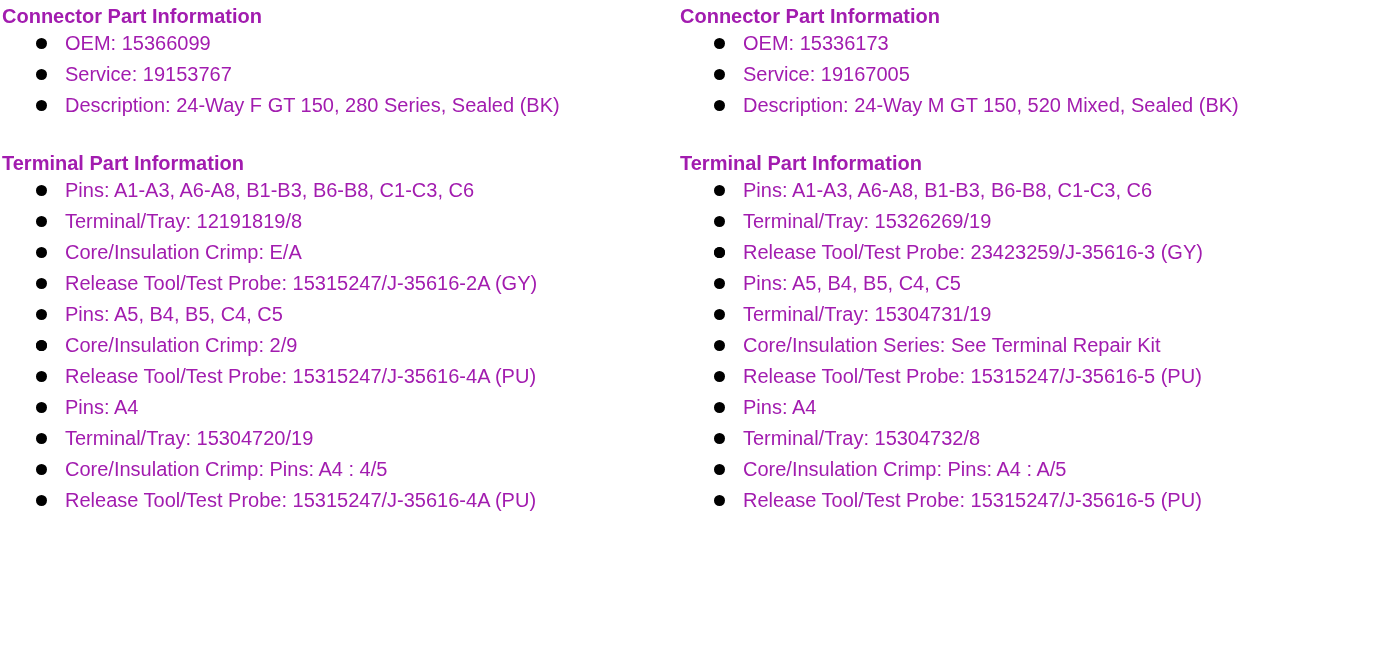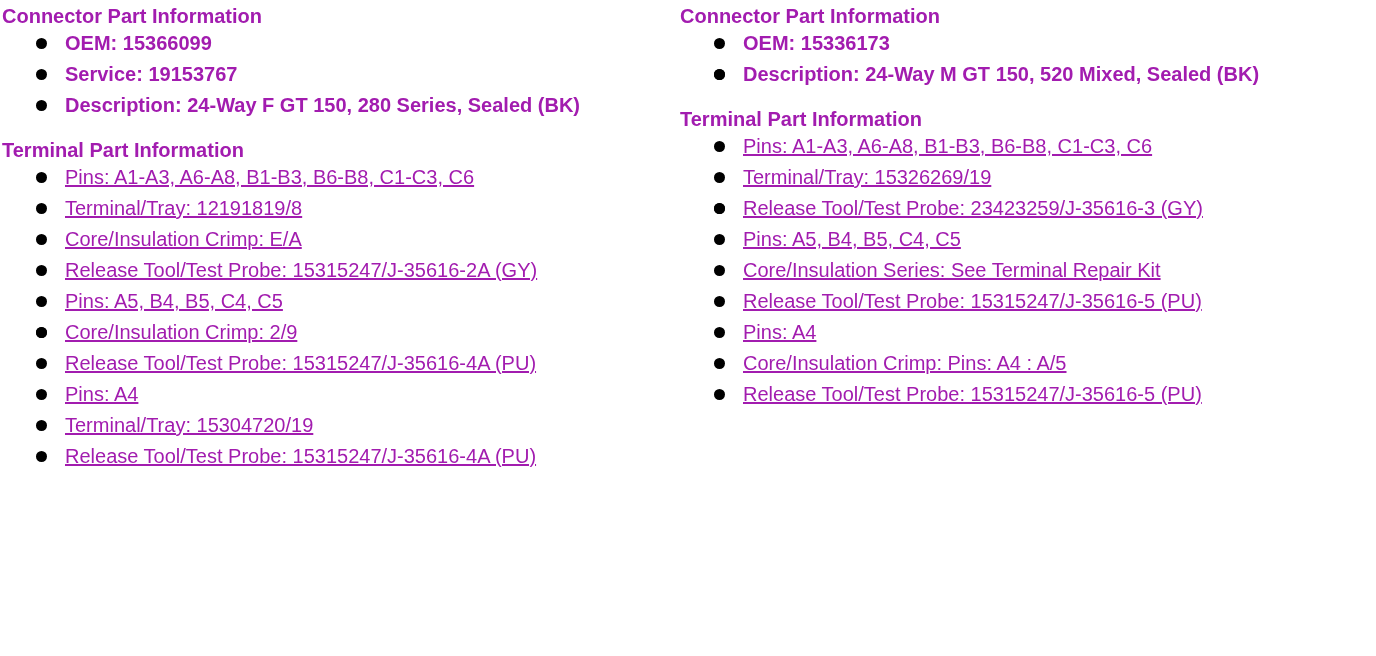--- a/index.html
+++ b/index.html
@@ -23,34 +23,32 @@
     padding-left: 2px;
     box-sizing: border-box;
   }
   .heading {
     font-size: 20px;
     font-weight: 700;
     line-height: 24px;
     margin: 0;
   }
   .terminal-heading {
-    margin-top: 17px;
+    margin-top: 30px;
   }
   ul.bullet-list {
     list-style: none;
     margin: 0;
     padding: 0;
   }
   .connector-list {
     margin-top: 27px;
-    font-weight: bold;
   }
   .terminal-group {
     margin-top: 29px;
-    text-decoration: underline;
   }
   li.line {
     position: relative;
     padding-left: 63px;
     font-size: 20px;
     line-height: 31px;
     white-space: nowrap;
   }
   .bullet {
     position: absolute;
@@ -88,48 +86,51 @@
     <ul class="bullet-list terminal-group">
       <li class="line"><span class="bullet"></span><span>Pins: A5, B4, B5, C4, C5</span></li>
       <li class="line"><span class="bullet"></span></li>
       <li class="line"><span class="bullet"></span><span>Core/Insulation Crimp: 2/9</span></li>
       <li class="line"><span class="bullet"></span><span>Release Tool/Test Probe: 15315247/J-35616-4A (PU)</span></li>
     </ul>
 
     <ul class="bullet-list terminal-group">
       <li class="line"><span class="bullet"></span><span>Pins: A4</span></li>
       <li class="line"><span class="bullet"></span><span>Terminal/Tray: 15304720/19</span></li>
+      <li class="line"><span class="bullet"></span><span>Core/Insulation Crimp: Pins: A4 : 4/5</span></li>
       <li class="line"><span class="bullet"></span><span>Release Tool/Test Probe: 15315247/J-35616-4A (PU)</span></li>
     </ul>
   </div>
 
   <div class="col">
     <h2 class="heading">Connector Part Information</h2>
 
     <ul class="bullet-list connector-list">
       <li class="line"><span class="bullet"></span><span>OEM: 15336173</span></li>
-      <li class="line"><span class="bullet"></span></li>
+      <li class="line"><span class="bullet"></span><span>Service: 19167005</span></li>
       <li class="line"><span class="bullet"></span><span>Description: 24-Way M GT 150, 520 Mixed, Sealed (BK)</span></li>
     </ul>
 
     <h2 class="heading terminal-heading">Terminal Part Information</h2>
 
     <ul class="bullet-list terminal-group">
       <li class="line"><span class="bullet"></span><span>Pins: A1-A3, A6-A8, B1-B3, B6-B8, C1-C3, C6</span></li>
       <li class="line"><span class="bullet"></span><span>Terminal/Tray: 15326269/19</span></li>
       <li class="line"><span class="bullet"></span></li>
       <li class="line"><span class="bullet"></span><span>Release Tool/Test Probe: 23423259/J-35616-3 (GY)</span></li>
     </ul>
 
     <ul class="bullet-list terminal-group">
       <li class="line"><span class="bullet"></span><span>Pins: A5, B4, B5, C4, C5</span></li>
+      <li class="line"><span class="bullet"></span><span>Terminal/Tray: 15304731/19</span></li>
       <li class="line"><span class="bullet"></span><span>Core/Insulation Series: See Terminal Repair Kit</span></li>
       <li class="line"><span class="bullet"></span><span>Release Tool/Test Probe: 15315247/J-35616-5 (PU)</span></li>
     </ul>
 
     <ul class="bullet-list terminal-group">
       <li class="line"><span class="bullet"></span><span>Pins: A4</span></li>
+      <li class="line"><span class="bullet"></span><span>Terminal/Tray: 15304732/8</span></li>
       <li class="line"><span class="bullet"></span><span>Core/Insulation Crimp: Pins: A4 : A/5</span></li>
       <li class="line"><span class="bullet"></span><span>Release Tool/Test Probe: 15315247/J-35616-5 (PU)</span></li>
     </ul>
   </div>
 
 </div>
 
 </body></html>

